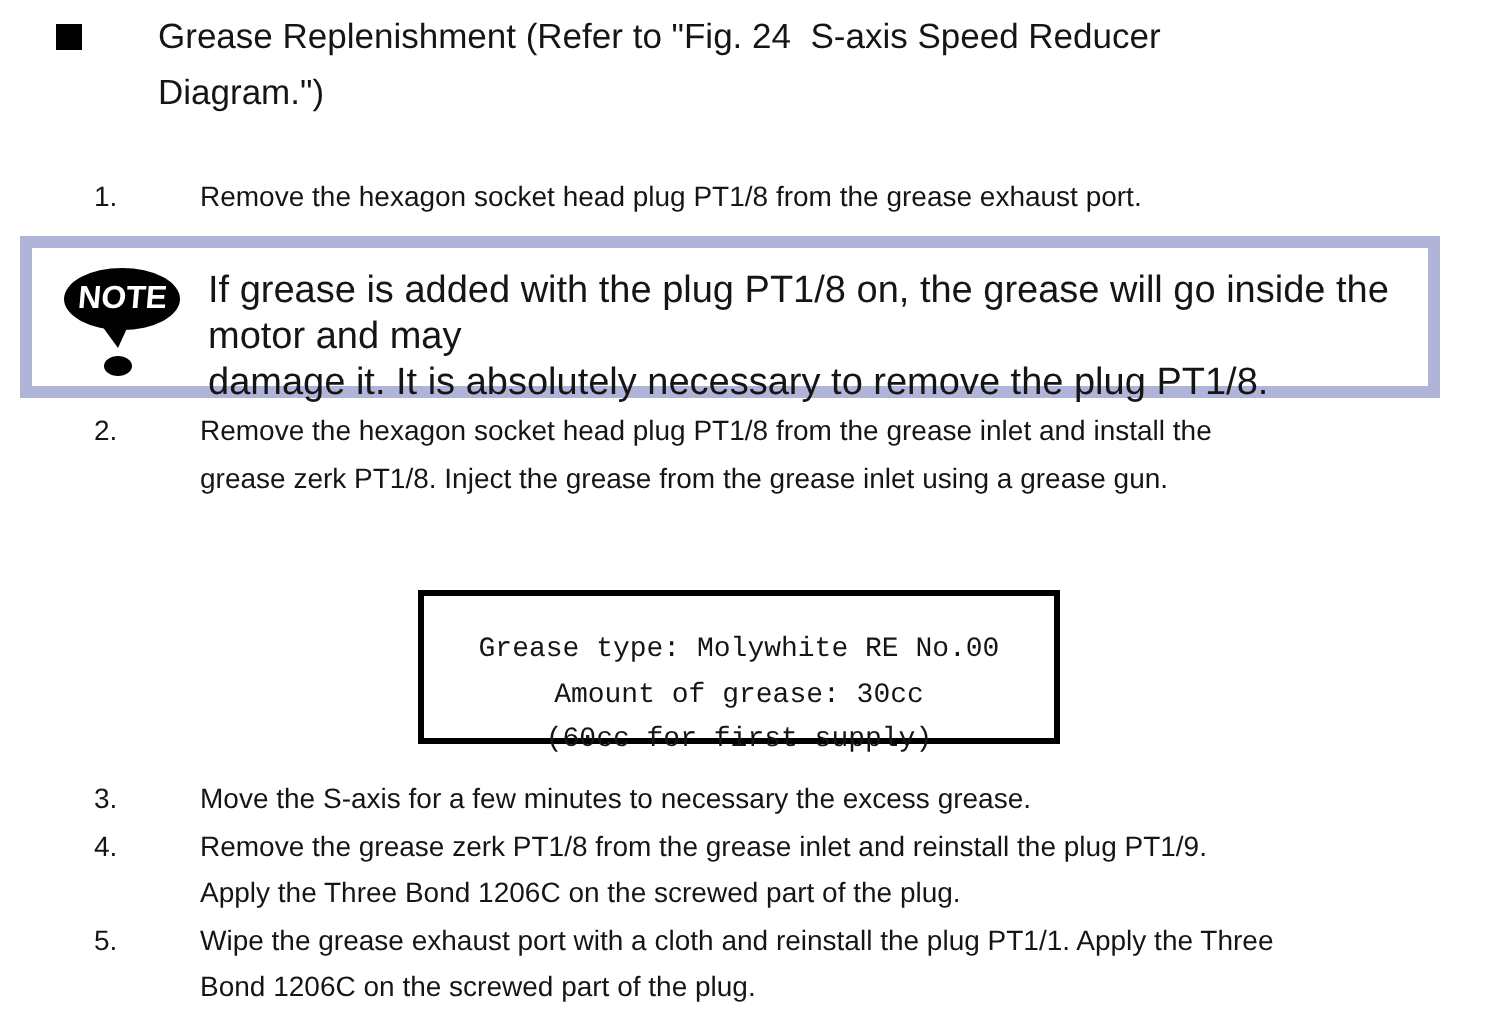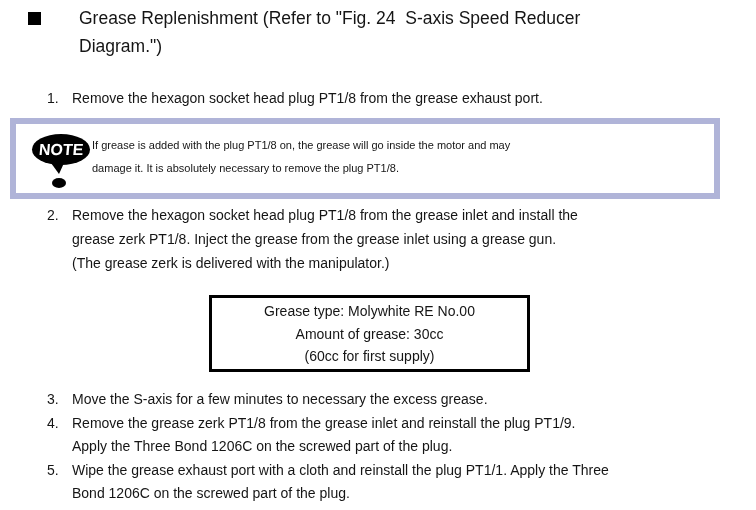--- a/index.html
+++ b/index.html
@@ -20,21 +20,21 @@
     margin-left: 38px;
     font-size: 17.5px;
     line-height: 28px;
     width: 630px;
     white-space: pre-wrap;
   }
 
   
   .step { display: flex; font-size: 14px; line-height: 23.5px; }
   .step-num { width: 25px; flex: none; }
-  .step-text { white-space: pre-wrap; width: 655px; }
+  .step-text { white-space: pre-wrap; width: 655px; margin-left: 28px; }
 
   .step1-pos { position: absolute; left: 47px; top: 87px; }
   .step2-pos { position: absolute; left: 47px; top: 204px; }
   .steps345-pos { position: absolute; left: 47px; top: 388px; }
   .paren-line { position: absolute; left: 72px; top: 252px; font-size: 14px; line-height: 23.5px; }
 
   
   .note-box {
     position: absolute; left: 10px; top: 118px;
     width: 710px; height: 81px;
@@ -60,38 +60,39 @@
     border-left: 8px solid transparent;
     border-right: 5px solid transparent;
     border-top: 11px solid #000;
   }
   .note-dot {
     position: absolute; left: 20px; top: 44px;
     width: 14px; height: 10px;
     background: #000; border-radius: 50%;
   }
   .note-text {
-    margin-top: 4px;
-    font-size: 11px; line-height: 23px;
+    margin-left: 12px; margin-top: 4px;
+    font-size: 19px; line-height: 23px;
     white-space: pre-wrap;
   }
 
   
   .grease-box {
     position: absolute; left: 209px; top: 295px;
     width: 321px; height: 77px;
     box-sizing: border-box;
     border: 3px solid #000;
     background: #fff;
   }
   .grease-box-text {
-    margin-top: 2px;
+    margin-top: 16px;
     text-align: center;
     font-size: 14px; line-height: 22.5px;
     white-space: pre-wrap;
+    font-family: Liberation Mono, monospace;
   }
 </style>
 </head>
 <body>
 
 <div class="page">
 
   <div class="heading">
     <div class="heading-bullet"></div>
     <div class="heading-text">Grease Replenishment (Refer to "Fig. 24  S-axis Speed Reducer
@@ -116,21 +117,20 @@
 damage it. It is absolutely necessary to remove the plug PT1/8.</div>
     </div>
   </div>
 
   <div class="step step2-pos">
     <div class="step-num">2.</div>
     <div class="step-text">Remove the hexagon socket head plug PT1/8 from the grease inlet and install the
 grease zerk PT1/8. Inject the grease from the grease inlet using a grease gun.</div>
   </div>
 
-  <div class="paren-line">(The grease zerk is delivered with the manipulator.)</div>
 
   <div class="grease-box">
     <div class="grease-box-text">Grease type: Molywhite RE No.00
 Amount of grease: 30cc
 (60cc for first supply)</div>
   </div>
 
   <div class="steps345-pos">
     <div class="step">
       <div class="step-num">3.</div>

